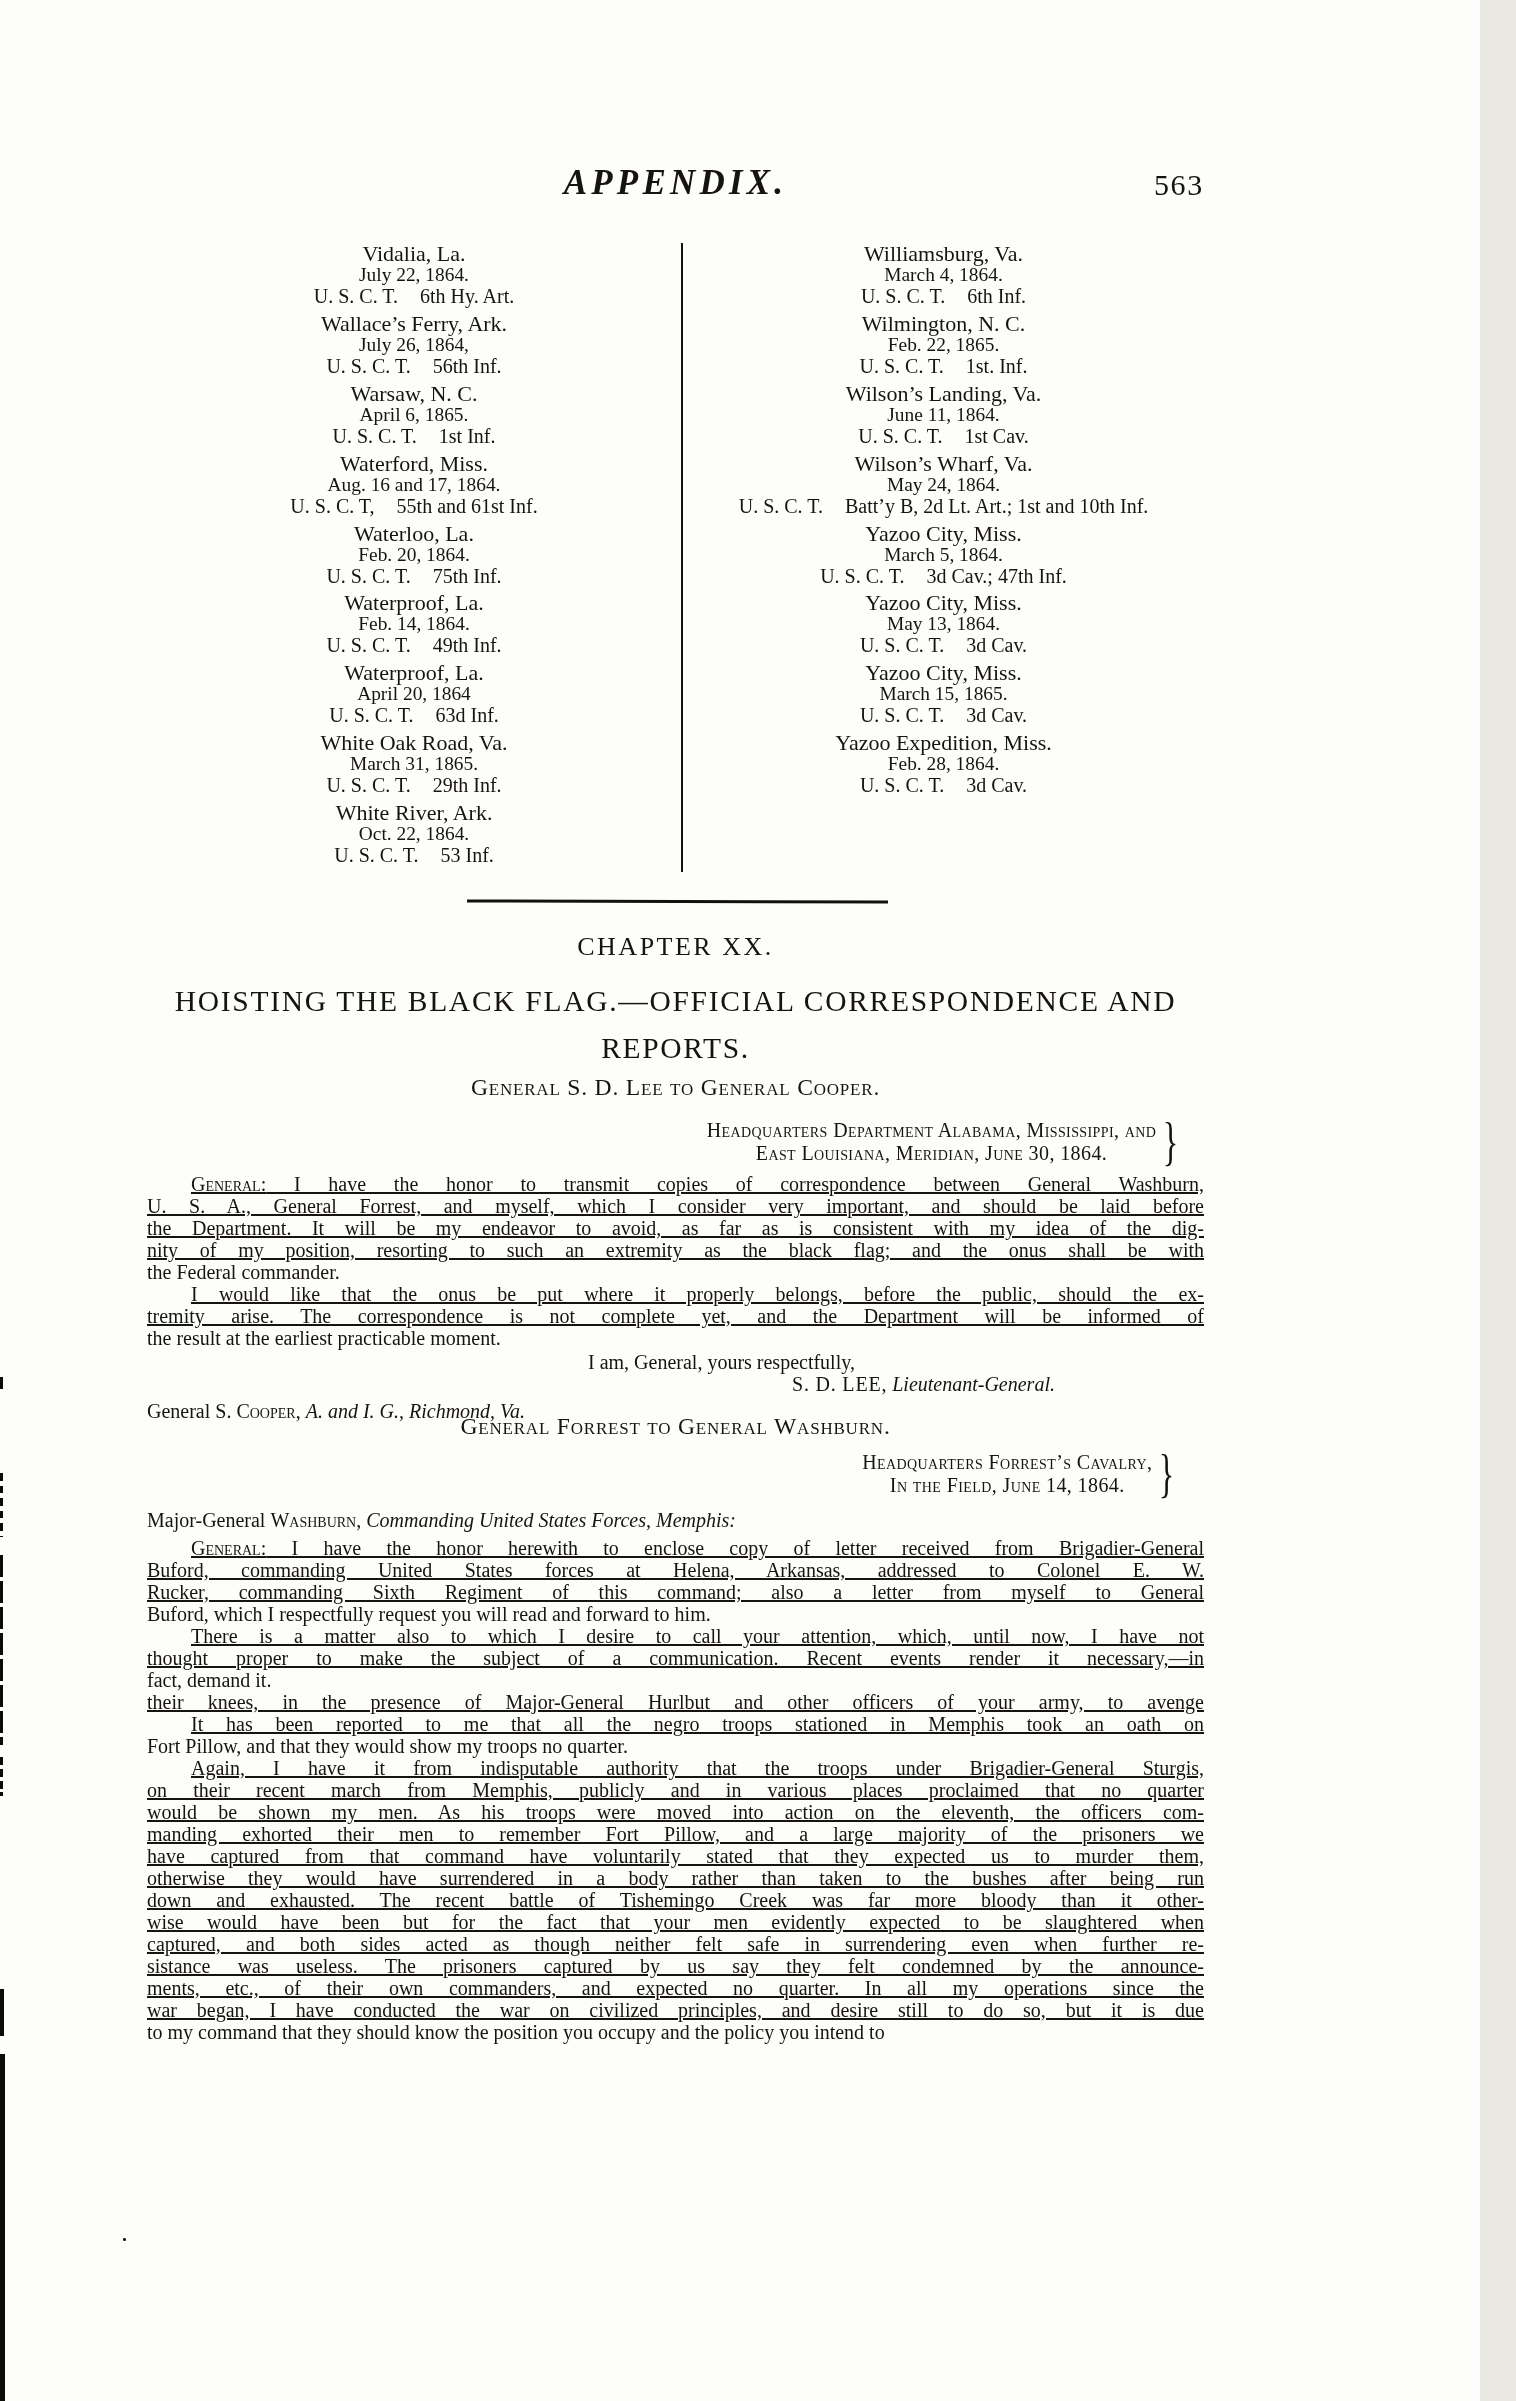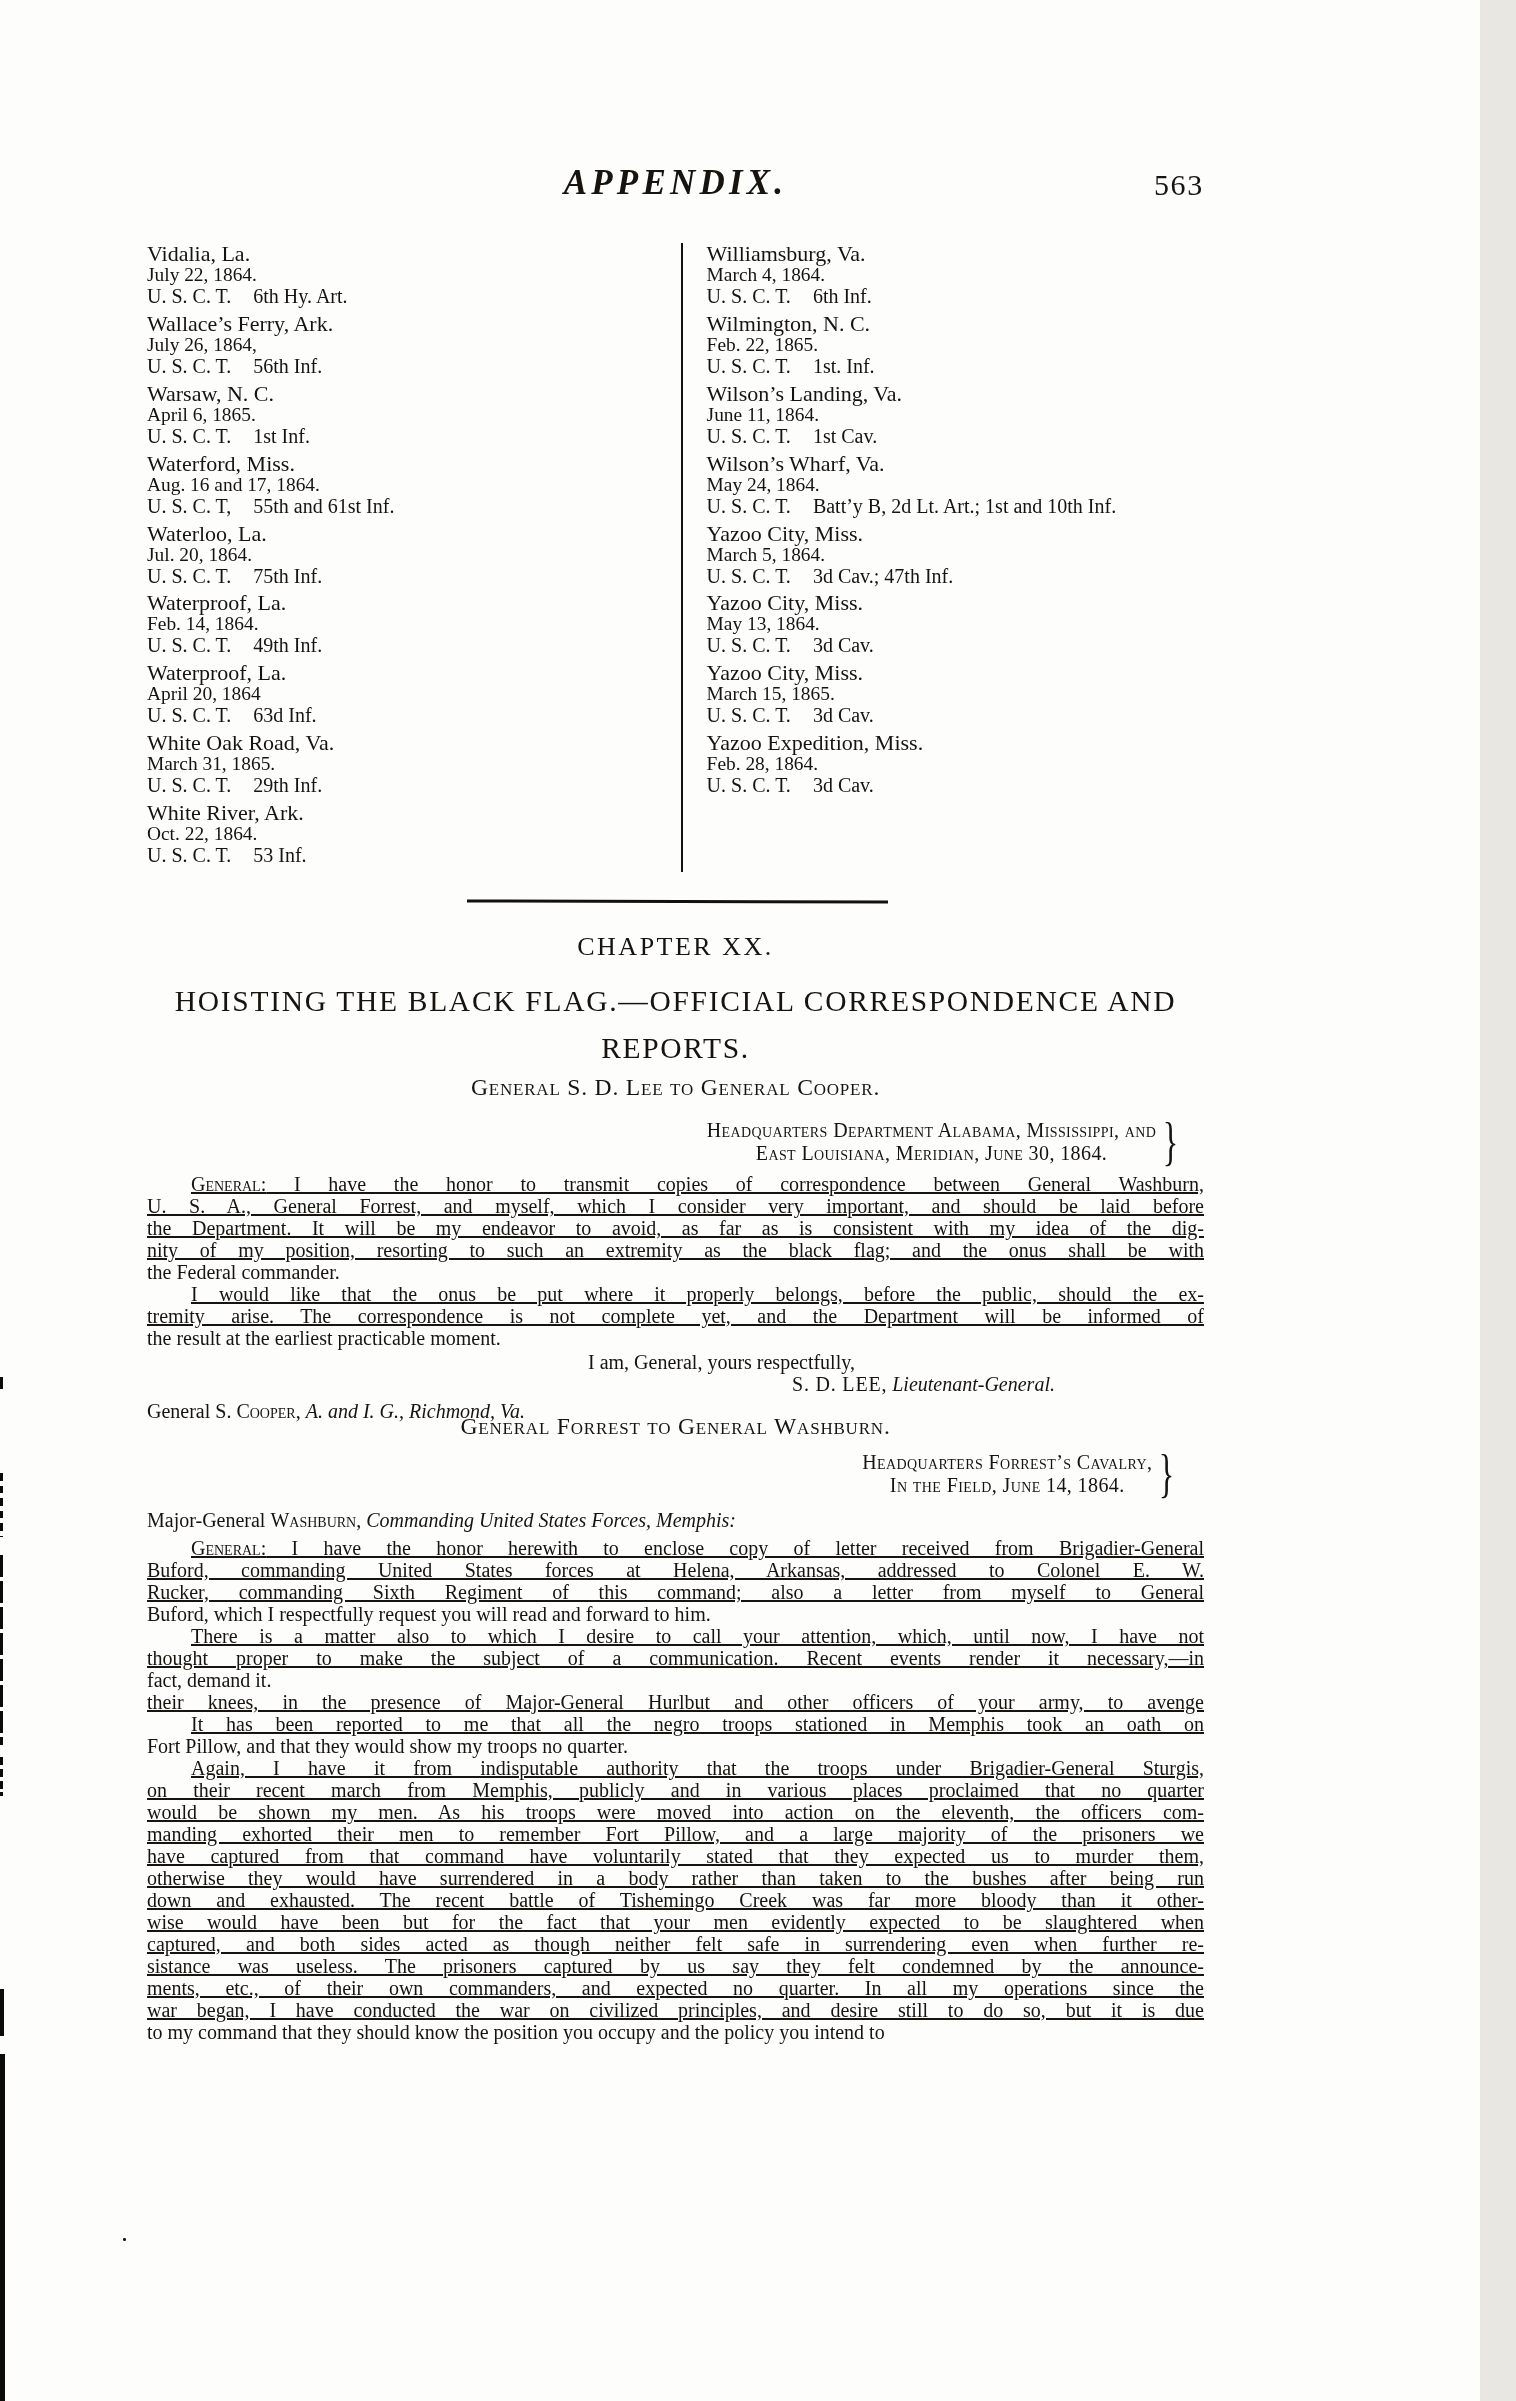--- a/index.html
+++ b/index.html
@@ -15,21 +15,21 @@
   .header{position:absolute;top:163px;left:147px;width:1057px;height:51px;}
   .apx{
     text-align:center;font-style:italic;font-size:35px;letter-spacing:4.2px;
     font-weight:600;
   }
   .pageno{position:absolute;right:0;top:5px;font-size:30px;letter-spacing:1.7px;}
   
   .roster{position:absolute;top:243px;left:147px;width:1057px;display:flex;align-items:stretch;}
   .colL{width:534px;}
   .colR{flex:1;border-left:2.5px solid #14110c;}
-  .entry{margin-bottom:5.9px;}
+  .entry{text-align:center;margin-bottom:5.9px;}
   .colR .entry{padding:0 23.6px;}
   .place{font-size:22px;line-height:22px;}
   .rdate{font-size:19.4px;line-height:20px;}
   .runit{font-size:20px;line-height:22px;}
   .runit .org{margin-right:22px;}
   
   .rule{position:absolute;top:900px;left:467px;width:421px;height:3.4px;background:#14110c;transform:rotate(.15deg);}
   
   .chapter{position:absolute;top:932px;left:147px;width:1057px;text-align:center;}
   .chlabel{font-size:26px;letter-spacing:2.5px;line-height:29px;}
@@ -106,21 +106,21 @@
   </div>
 
   <div class="entry">
     <div class="place">Waterford, Miss.</div>
     <div class="rdate">Aug. 16 and 17, 1864.</div>
     <div class="runit"><span class="org">U. S. C. T,</span><span>55th and 61st Inf.</span></div>
   </div>
 
   <div class="entry">
     <div class="place">Waterloo, La.</div>
-    <div class="rdate">Jul. 20, 1864.</div>
+    <div class="rdate">Feb. 20, 1864.</div>
     <div class="runit"><span class="org">U. S. C. T.</span><span>75th Inf.</span></div>
   </div>
 
   <div class="entry">
     <div class="place">Waterproof, La.</div>
     <div class="rdate">Feb. 14, 1864.</div>
     <div class="runit"><span class="org">U. S. C. T.</span><span>49th Inf.</span></div>
   </div>
 
   <div class="entry">

